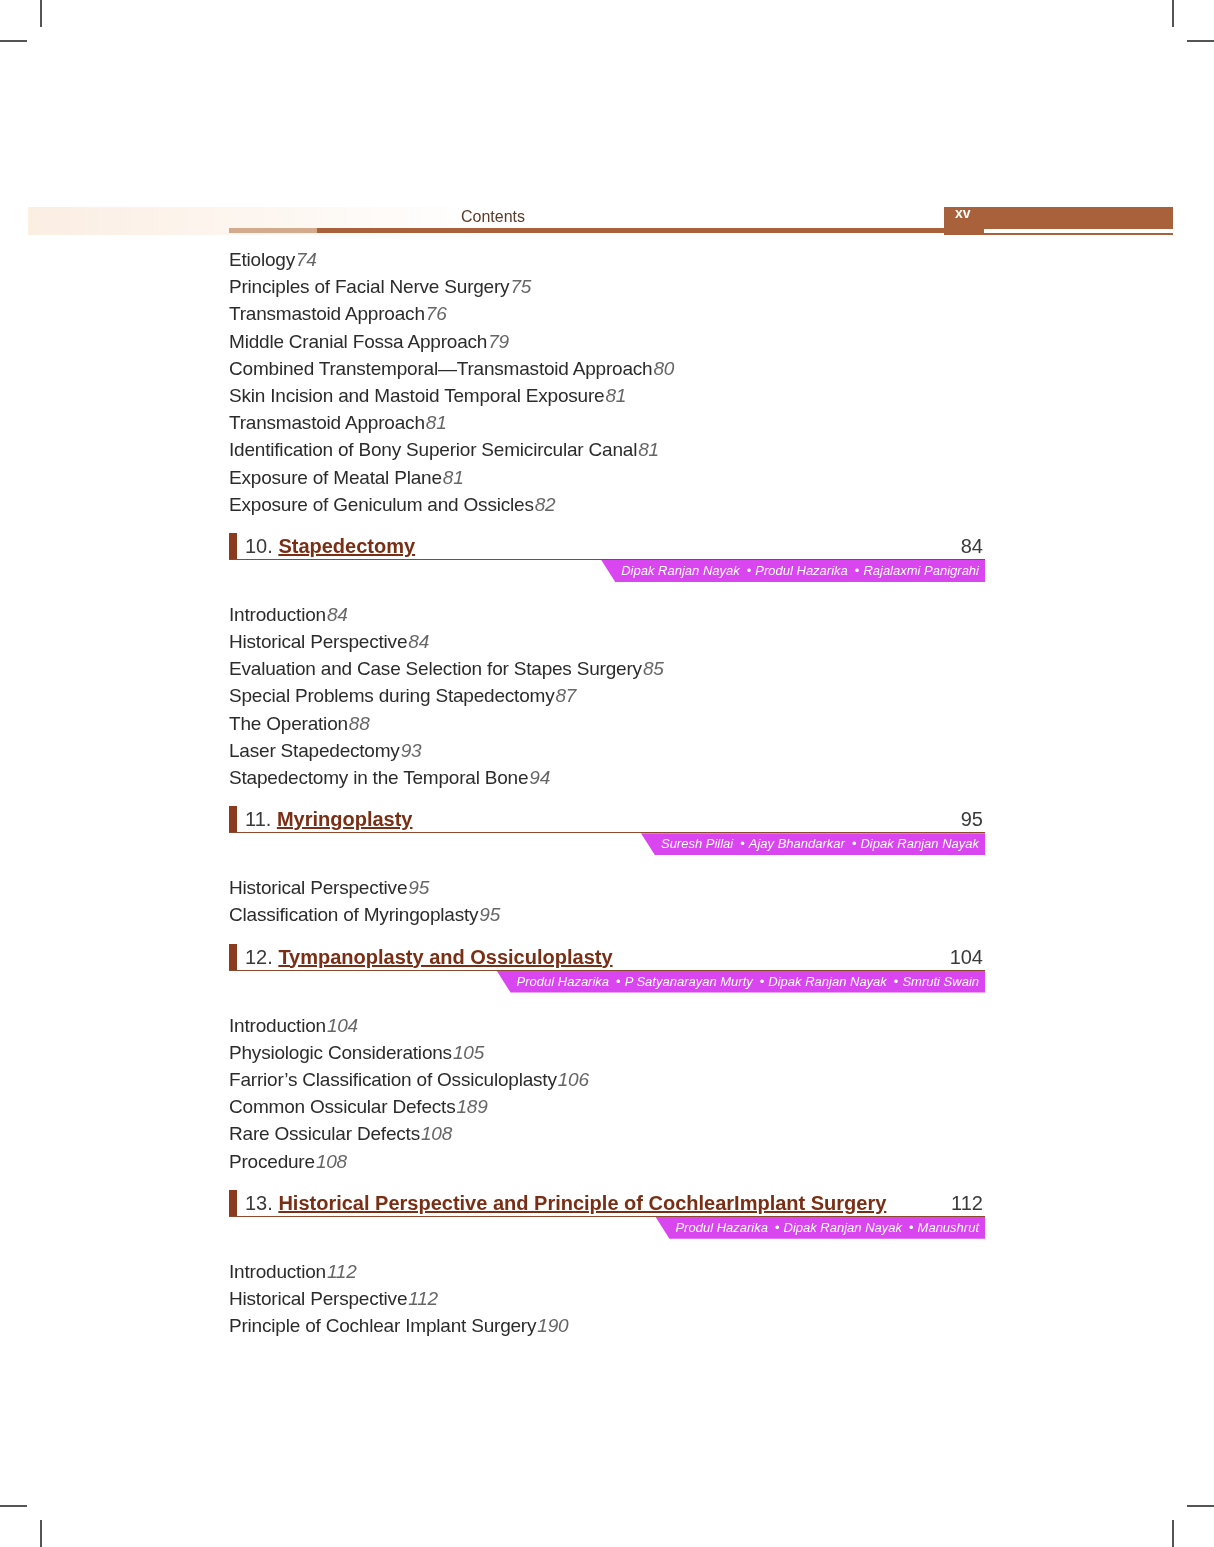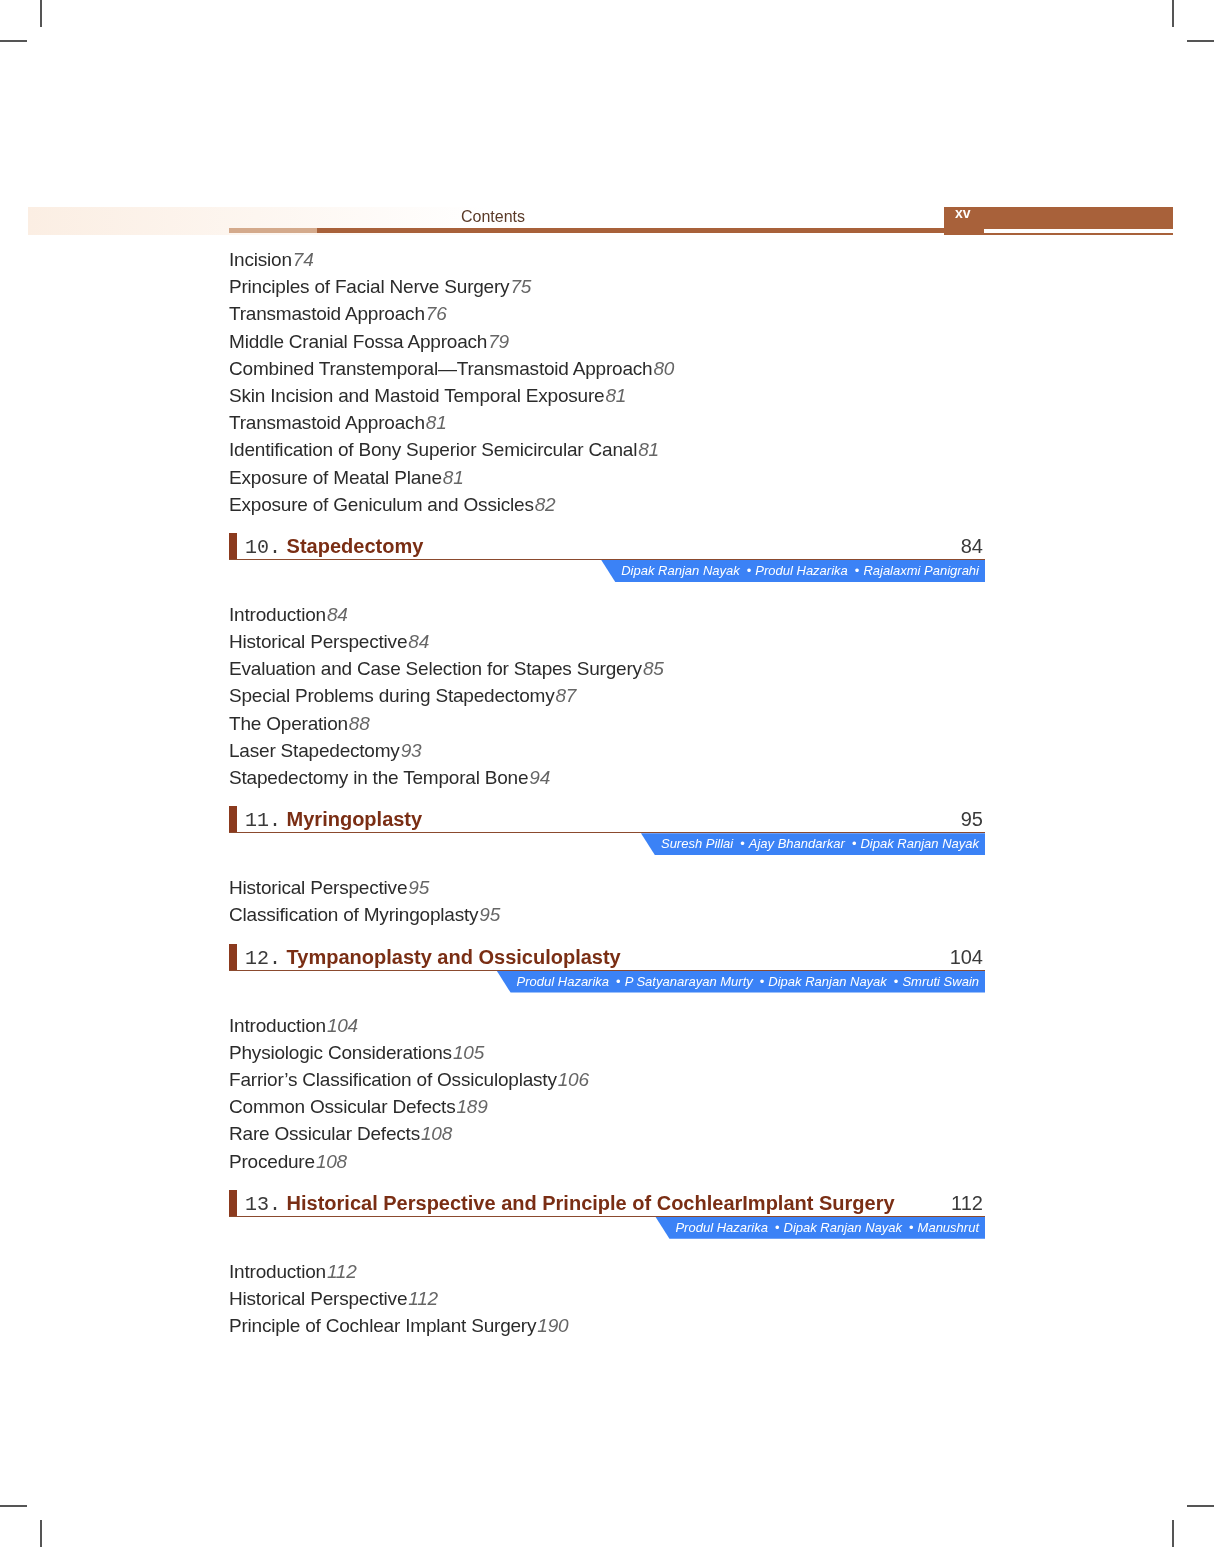--- a/index.html
+++ b/index.html
@@ -17,25 +17,25 @@
     .folio-rule { position: absolute; left: 984px; top: 233px; width: 189px; height: 2px; background: #a8613a; }
     .folio-text { position: absolute; left: 955px; top: 204px; font-size: 14px; font-weight: bold; color: #ffffff; line-height: 18px; }
 
     .toc { position: absolute; left: 229px; top: 246px; width: 756px; }
     .entry { font-size: 19px; line-height: 27.2px; height: 27.2px; white-space: nowrap; letter-spacing: -0.2px; }
     .entry .pg { font-style: italic; color: #666; margin-left: 1px; }
 
     .chapter { position: relative; height: 58px; margin-top: 13px; margin-bottom: 12px; }
     .ch-bar { position: absolute; left: 0; top: 2px; width: 8px; height: 26px; background: #8b3a1e; }
     .ch-head { position: absolute; left: 16px; top: 2px; font-size: 20px; line-height: 26px; white-space: nowrap; }
-    .ch-num { color: #3a3a3a; font-family: Liberation Mono, monospace; }
-    .ch-title { color: #7a2e14; font-weight: bold; }
+    .ch-num { color: #3a3a3a; }
+    .ch-title { color: #7a2e14; font-weight: bold; text-decoration: underline; }
     .ch-page { position: absolute; right: 2px; top: 2px; font-size: 20px; line-height: 26px; color: #3a3a3a; }
     .ch-rule { position: absolute; left: 0; top: 28px; width: 756px; height: 1px; background: #8b4a2e; }
-    .authors { position: absolute; right: 0; top: 29px; height: 22px; background: #3b82f6; color: #fff;
+    .authors { position: absolute; right: 0; top: 29px; height: 22px; background: #d946ef; color: #fff;
       font-style: italic; font-size: 13px; line-height: 22px; padding: 0 6px 0 20px; white-space: nowrap;
       clip-path: polygon(0 0, 100% 0, 100% 100%, 14px 100%); }
     .authors .sep { margin: 0 4px 0 7px; font-style: normal; }
   </style>
 </head>
 <body>
 
 <div class="crop" style="left:40px;top:0;width:2px;height:27px;"></div>
 <div class="crop" style="left:0;top:40px;width:27px;height:2px;"></div>
 <div class="crop" style="left:1172px;top:0;width:2px;height:27px;"></div>
@@ -50,21 +50,21 @@
 <div class="header-rule-light"></div>
 <div class="header-rule"></div>
 <div class="folio-box"></div>
 <div class="folio-tab"></div>
 <div class="folio-rule"></div>
 <div class="folio-text">xv</div>
 
 <div class="toc">
 
   <div>
-    <div class="entry"><span>Incision</span><span class="pg">74</span></div>
+    <div class="entry"><span>Etiology</span><span class="pg">74</span></div>
     <div class="entry"><span>Principles of Facial Nerve Surgery</span><span class="pg">75</span></div>
     <div class="entry"><span>Transmastoid Approach</span><span class="pg">76</span></div>
     <div class="entry"><span>Middle Cranial Fossa Approach</span><span class="pg">79</span></div>
     <div class="entry"><span>Combined Transtemporal—Transmastoid Approach</span><span class="pg">80</span></div>
     <div class="entry"><span>Skin Incision and Mastoid Temporal Exposure</span><span class="pg">81</span></div>
     <div class="entry"><span>Transmastoid Approach</span><span class="pg">81</span></div>
     <div class="entry"><span>Identification of Bony Superior Semicircular Canal</span><span class="pg">81</span></div>
     <div class="entry"><span>Exposure of Meatal Plane</span><span class="pg">81</span></div>
     <div class="entry"><span>Exposure of Geniculum and Ossicles</span><span class="pg">82</span></div>
   </div>

